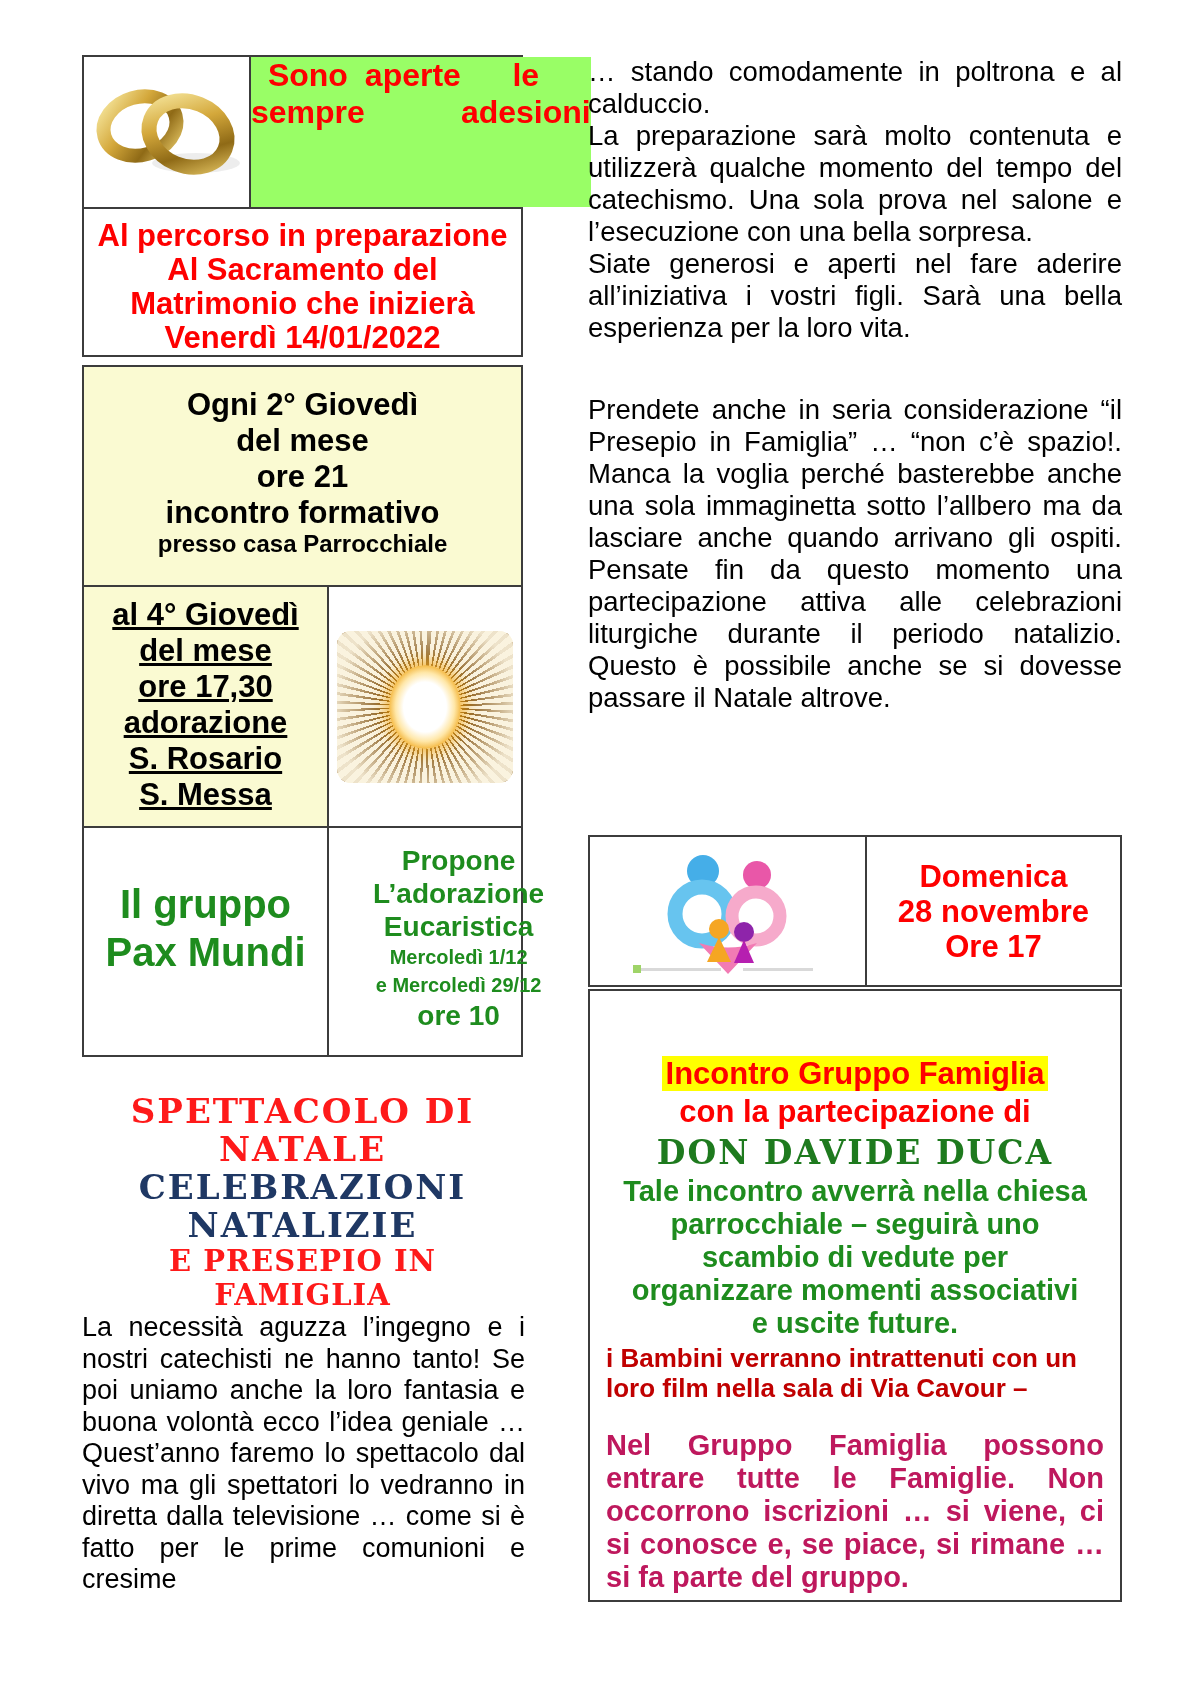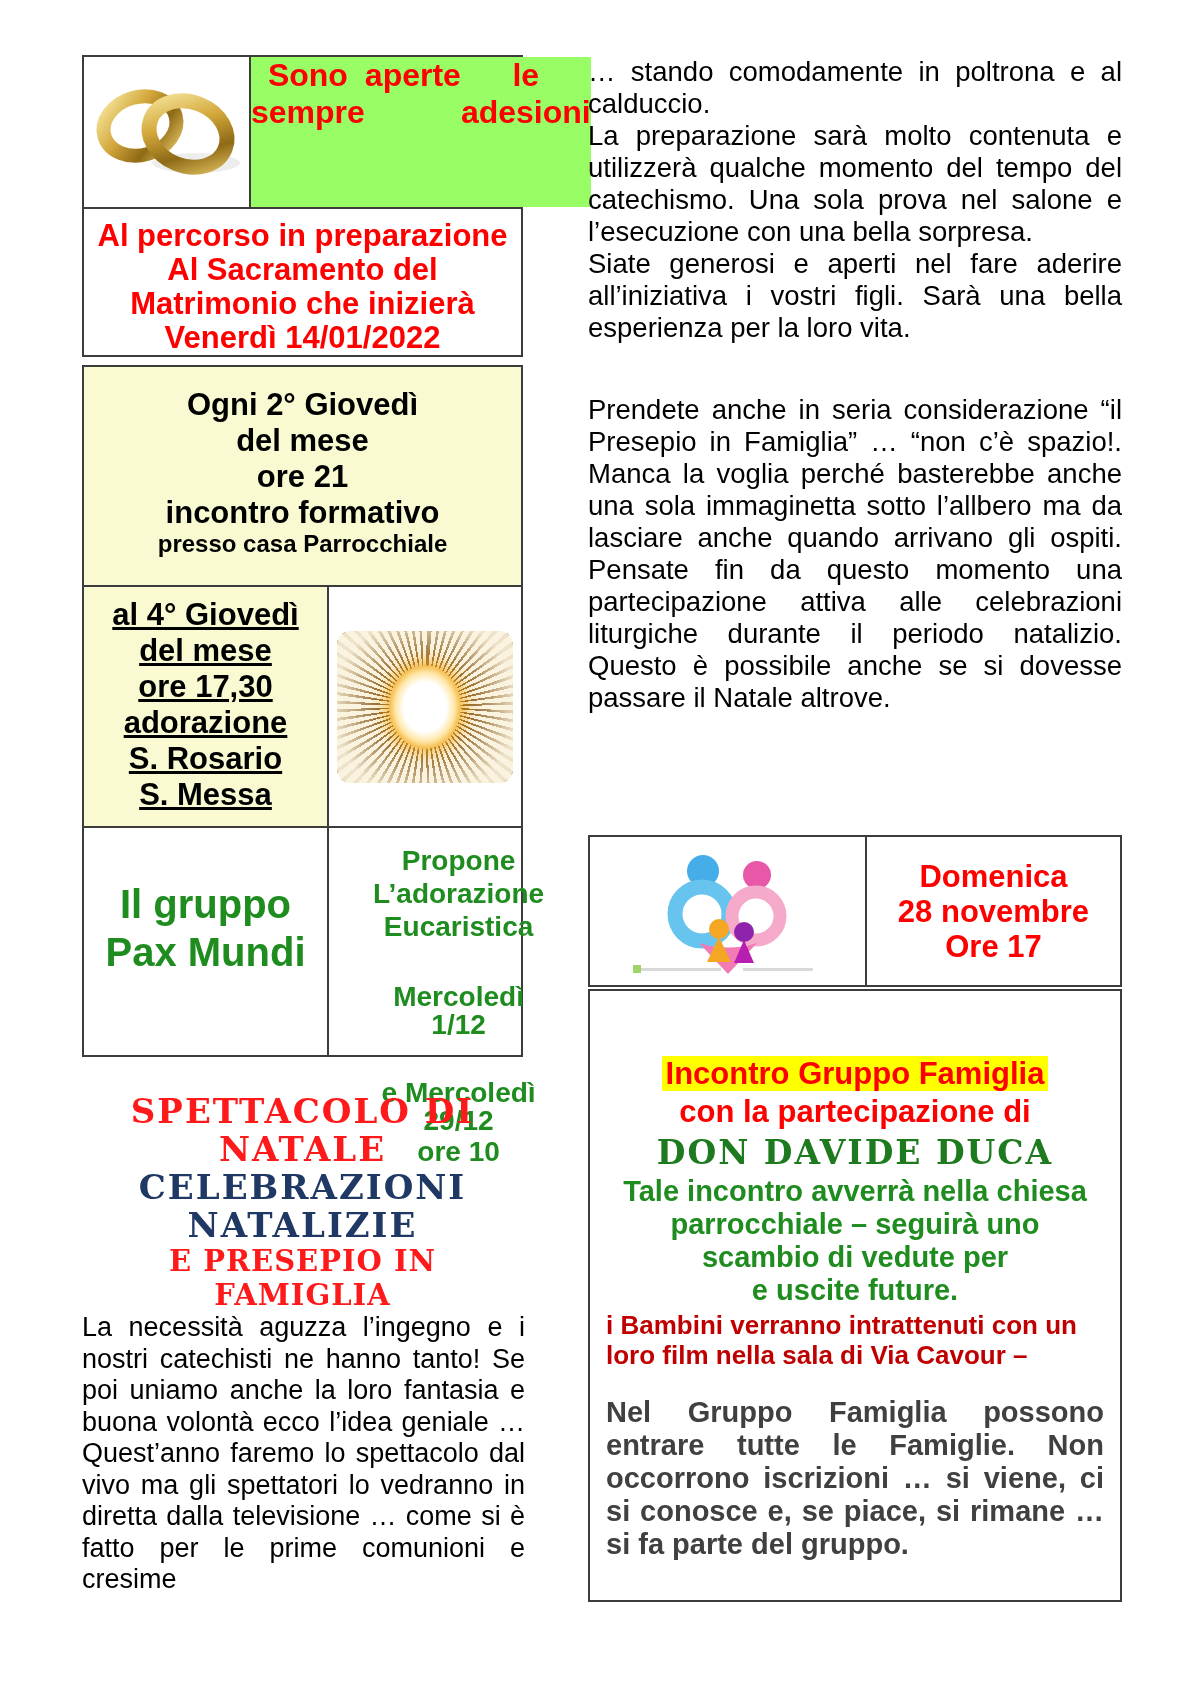--- a/index.html
+++ b/index.html
@@ -51,21 +51,21 @@
   .mon-center{position:absolute;left:50%;top:50%;width:72px;height:84px;transform:translate(-50%,-50%);
     border-radius:50%;
     background:radial-gradient(ellipse at center,#ffffff 0 42%,#ffe7a8 58%,#f0a71c 76%,#8a5a10 100%);
     box-shadow:0 0 14px 5px rgba(240,167,28,.75);}
   #rowB3{background:#fff;}
   #rowB3 .cellL{width:245px;display:flex;flex-direction:column;justify-content:flex-start;padding-top:52px;}
   #rowB3 .cellL div{color:#1e8c1e;font-weight:bold;font-size:40px;line-height:48px;text-align:center;}
   #rowB3 .cellR{padding-top:16px;padding-left:44px;}
   #rowB3 .cellR div{color:#1e8c1e;font-weight:bold;text-align:center;}
   #rowB3 .cellR .g1{font-size:28px;line-height:33px;}
-  #rowB3 .cellR .g2{font-size:28px;line-height:28px;margin-top:40px;}
+  #rowB3 .cellR .g2{font-size:20px;line-height:28px;}
 
   
   #headings{left:82px;top:1092px;width:441px;text-align:center;font-family:"DejaVu Serif",serif;font-weight:bold;}
   #headings .hred{color:#fe1a1a;font-size:34px;line-height:38px;letter-spacing:2px;}
   #headings .hnavy{color:#1f3864;font-size:34px;line-height:38px;letter-spacing:2px;}
   #headings .hsmall{color:#fe1a1a;font-size:29px;line-height:34px;letter-spacing:1px;}
 
   #leftpara{left:82px;top:1312px;width:443px;font-size:27px;line-height:31.5px;text-align:justify;}
 
   
@@ -79,21 +79,21 @@
     display:flex;align-items:center;justify-content:center;}
   #boxC .datecell{flex:1;display:flex;flex-direction:column;justify-content:center;}
   #boxC .datecell div{color:#fe0000;font-weight:bold;font-size:31px;line-height:35px;text-align:center;}
 
   #boxD{left:588px;top:989px;width:534px;height:613px;padding:64px 16px 0;text-align:center;}
   #boxD .title{display:inline;background:#ffff00;color:#fe0000;font-weight:bold;font-size:31px;line-height:38px;padding:0 4px;}
   #boxD .subtitle{color:#fe0000;font-weight:bold;font-size:31px;line-height:38px;}
   #boxD .speaker{color:#1e7a1e;font-family:"DejaVu Serif",serif;font-weight:bold;font-size:33px;line-height:44px;letter-spacing:2px;}
   #boxD .gline{color:#1e8c1e;font-weight:bold;font-size:29px;line-height:33px;}
   #boxD .rednote{color:#c00000;font-weight:bold;font-size:26px;line-height:30px;text-align:left;margin-top:3px;}
-  #boxD .blacktxt{color:#404040;font-weight:bold;font-size:29px;line-height:33px;text-align:justify;margin-top:26px;}
+  #boxD .blacktxt{color:#be185d;font-weight:bold;font-size:29px;line-height:33px;text-align:justify;margin-top:26px;}
 </style>
 </head>
 <body>
 
 <div id="boxA" class="abs bordered">
   <div class="toprow">
     <div class="rings-cell">
       <svg width="165" height="128" viewBox="0 0 165 128">
         <defs>
           <linearGradient id="gold" x1="0" y1="0" x2="1" y2="1">
@@ -211,16 +211,17 @@
 
 <div id="boxD" class="abs bordered">
   <div>
     <span class="title">Incontro Gruppo Famiglia</span>
   </div>
   <div class="subtitle">con la partecipazione di</div>
   <div class="speaker">DON DAVIDE DUCA</div>
   <div class="gline">Tale incontro avverrà nella chiesa</div>
   <div class="gline">parrocchiale – seguirà uno</div>
   <div class="gline">scambio di vedute per</div>
+  <div class="gline">organizzare momenti associativi</div>
   <div class="gline">e uscite future.</div>
   <div class="rednote">i Bambini verranno intrattenuti con un loro film nella sala di Via Cavour –</div>
   <div class="blacktxt">Nel Gruppo Famiglia possono entrare tutte le Famiglie.    Non occorrono iscrizioni  …  si viene, ci si conosce e, se piace, si rimane …   si fa parte del gruppo.</div>
 </div>
 
 </body></html>

